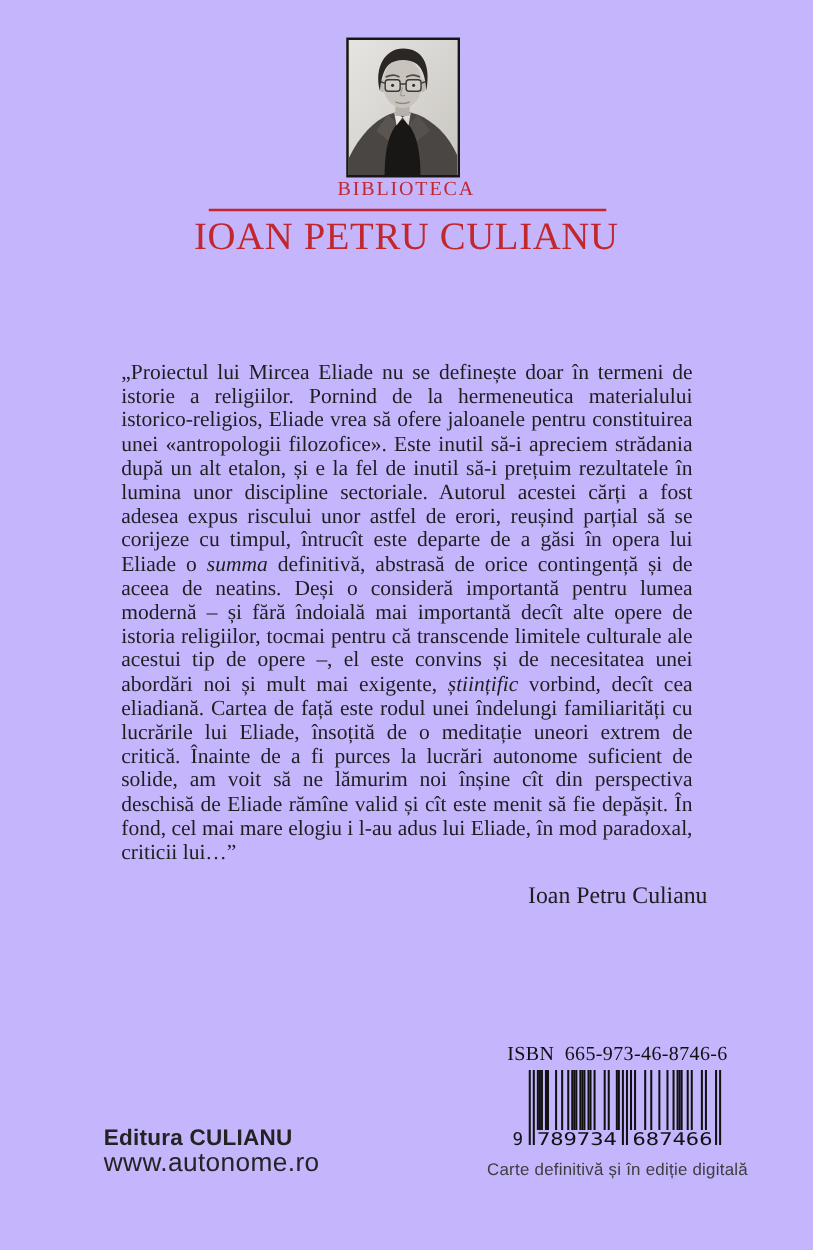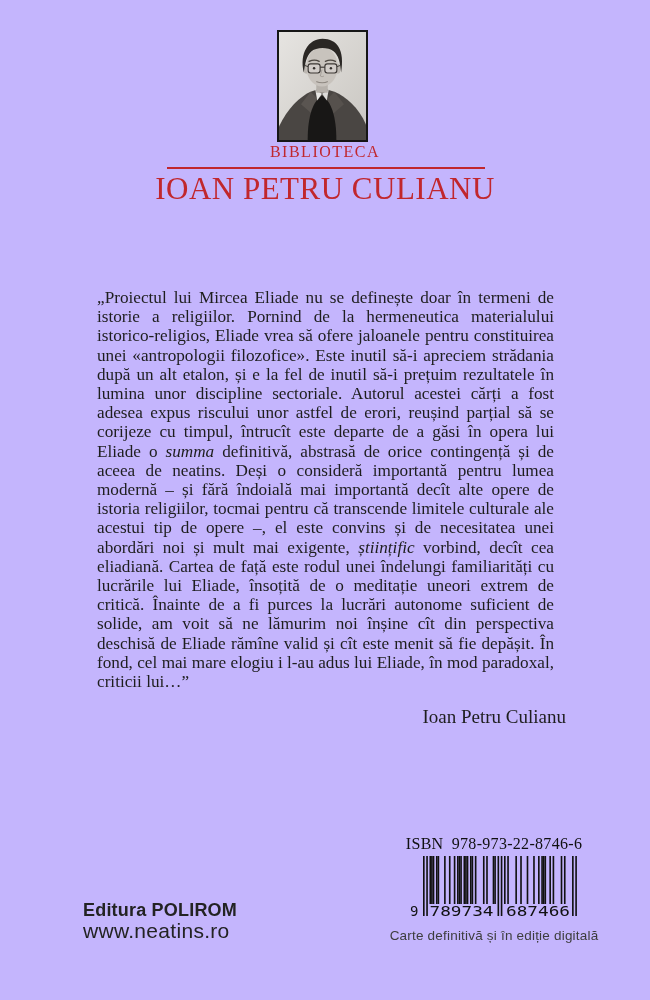--- a/index.html
+++ b/index.html
@@ -91,26 +91,26 @@
   <div class="series" style="color: rgb(193, 39, 45);">BIBLIOTECA</div>
   <div class="title-rule" style="background: rgb(193, 39, 45);"></div>
   <div class="title" style="color: rgb(193, 39, 45);">IOAN PETRU CULIANU</div>
 
   <div class="quote-block">
     <p class="quote-text"><span>„Proiectul lui Mircea Eliade nu se definește doar în termeni de istorie a religiilor. Pornind de la hermeneutica materialului istorico-religios, Eliade vrea să ofere jaloanele pentru constituirea unei «antropologii filozofice». Este inutil să-i apreciem strădania după un alt etalon, și e la fel de inutil să-i prețuim rezultatele în lumina unor discipline sectoriale. Autorul acestei cărți a fost adesea expus riscului unor astfel de erori, reușind parțial să se corijeze cu timpul, întrucît este departe de a găsi în opera lui Eliade o </span><em>summa</em><span> definitivă, abstrasă de orice contingență și de aceea de neatins. Deși o consideră importantă pentru lumea modernă – și fără îndoială mai importantă decît alte opere de istoria religiilor, tocmai pentru că transcende limitele culturale ale acestui tip de opere –, el este convins și de necesitatea unei abordări noi și mult mai exigente, </span><em>științific</em><span> vorbind, decît cea eliadiană. Cartea de față este rodul unei îndelungi familiarități cu lucrările lui Eliade, însoțită de o meditație uneori extrem de critică. Înainte de a fi purces la lucrări autonome suficient de solide, am voit să ne lămurim noi înșine cît din perspectiva deschisă de Eliade rămîne valid și cît este menit să fie depășit. În fond, cel mai mare elogiu i l-au adus lui Eliade, în mod paradoxal, criticii lui…”</span></p>
     <div class="attribution">Ioan Petru Culianu</div>
   </div>
 
   <div class="publisher">
-    <div class="pub-name">Editura POLIROM</div>
-    <div class="pub-site">www.neatins.ro</div>
+    <div class="pub-name">Editura CULIANU</div>
+    <div class="pub-site">www.autonome.ro</div>
   </div>
 
   <div class="isbn-block">
-    <div class="isbn-label">ISBN 978-973-22-8746-6</div>
+    <div class="isbn-label">ISBN 665-973-46-8746-6</div>
     <div class="barcode-holder" id="barcode-holder">
         <svg xmlns="http://www.w3.org/2000/svg" width="170" height="62" viewBox="0 0 170 62">
           <rect x="14.00" y="0" width="1.62" height="60" fill="#111"></rect>
           <rect x="17.24" y="0" width="1.62" height="60" fill="#111"></rect>
           <rect x="20.48" y="0" width="1.62" height="48" fill="#111"></rect>
           <rect x="22.10" y="0" width="1.62" height="48" fill="#111"></rect>
           <rect x="23.72" y="0" width="1.62" height="48" fill="#111"></rect>
           <rect x="26.96" y="0" width="1.62" height="48" fill="#111"></rect>
           <rect x="28.58" y="0" width="1.62" height="48" fill="#111"></rect>
           <rect x="35.06" y="0" width="1.62" height="48" fill="#111"></rect>

